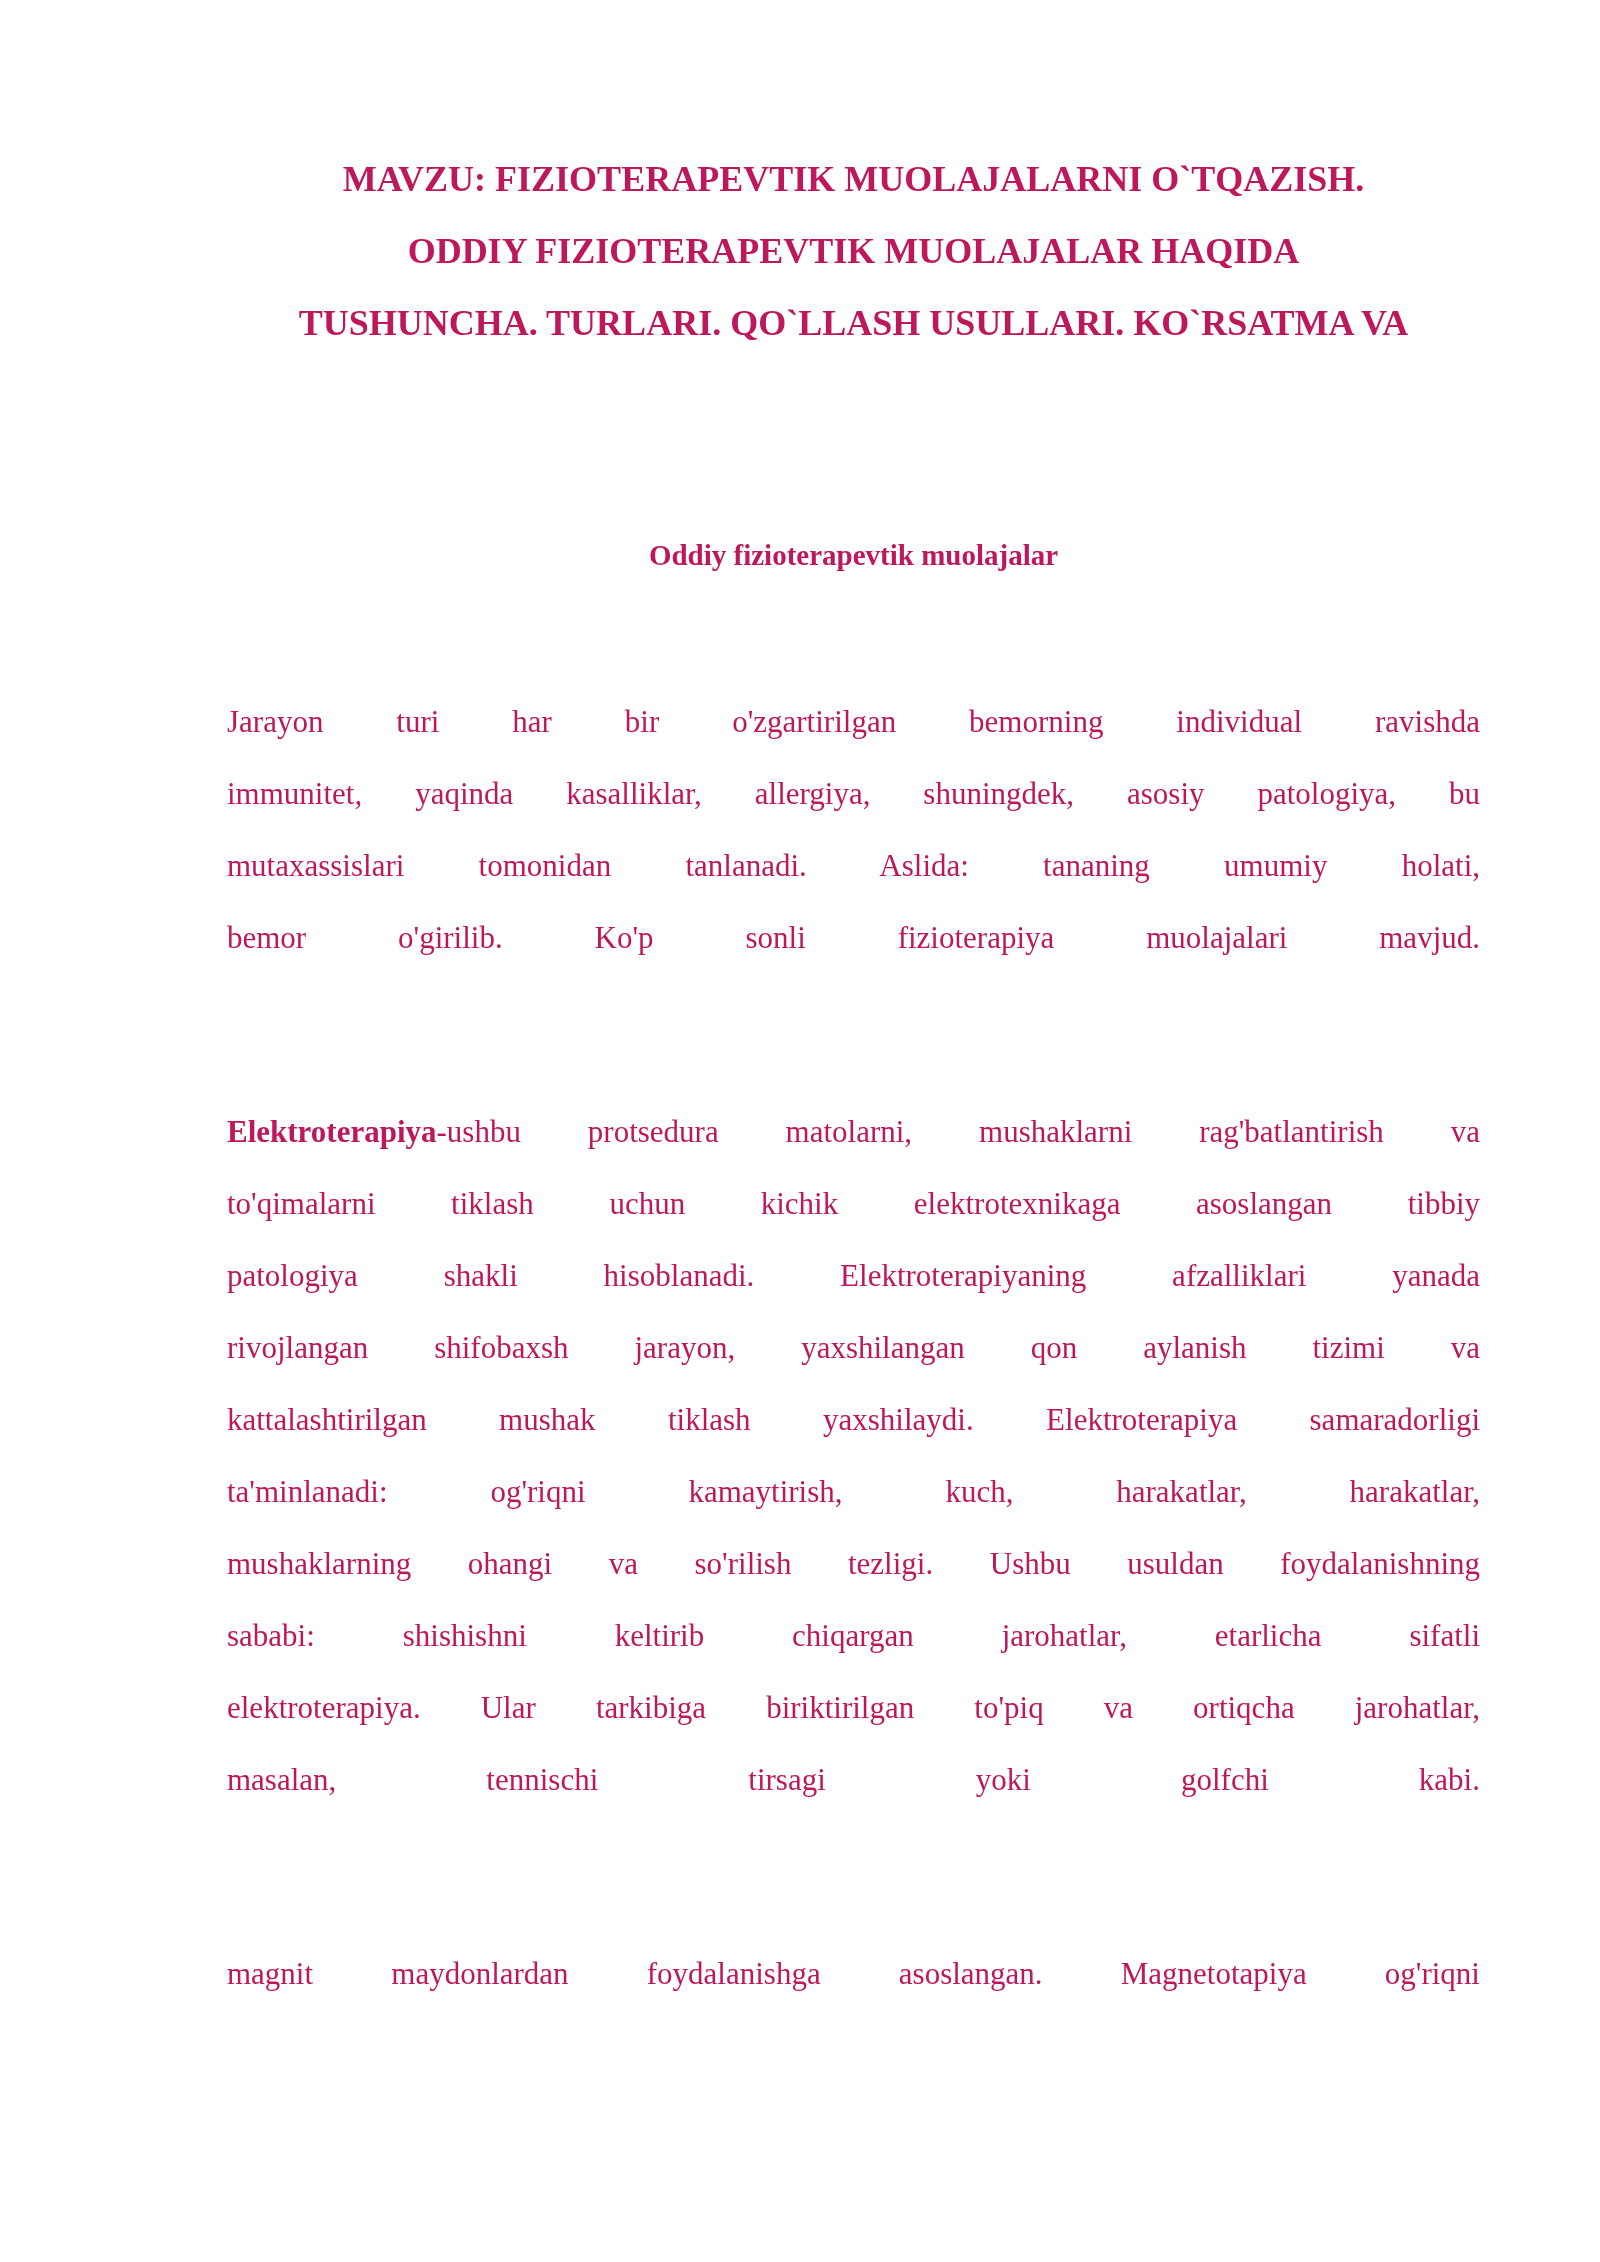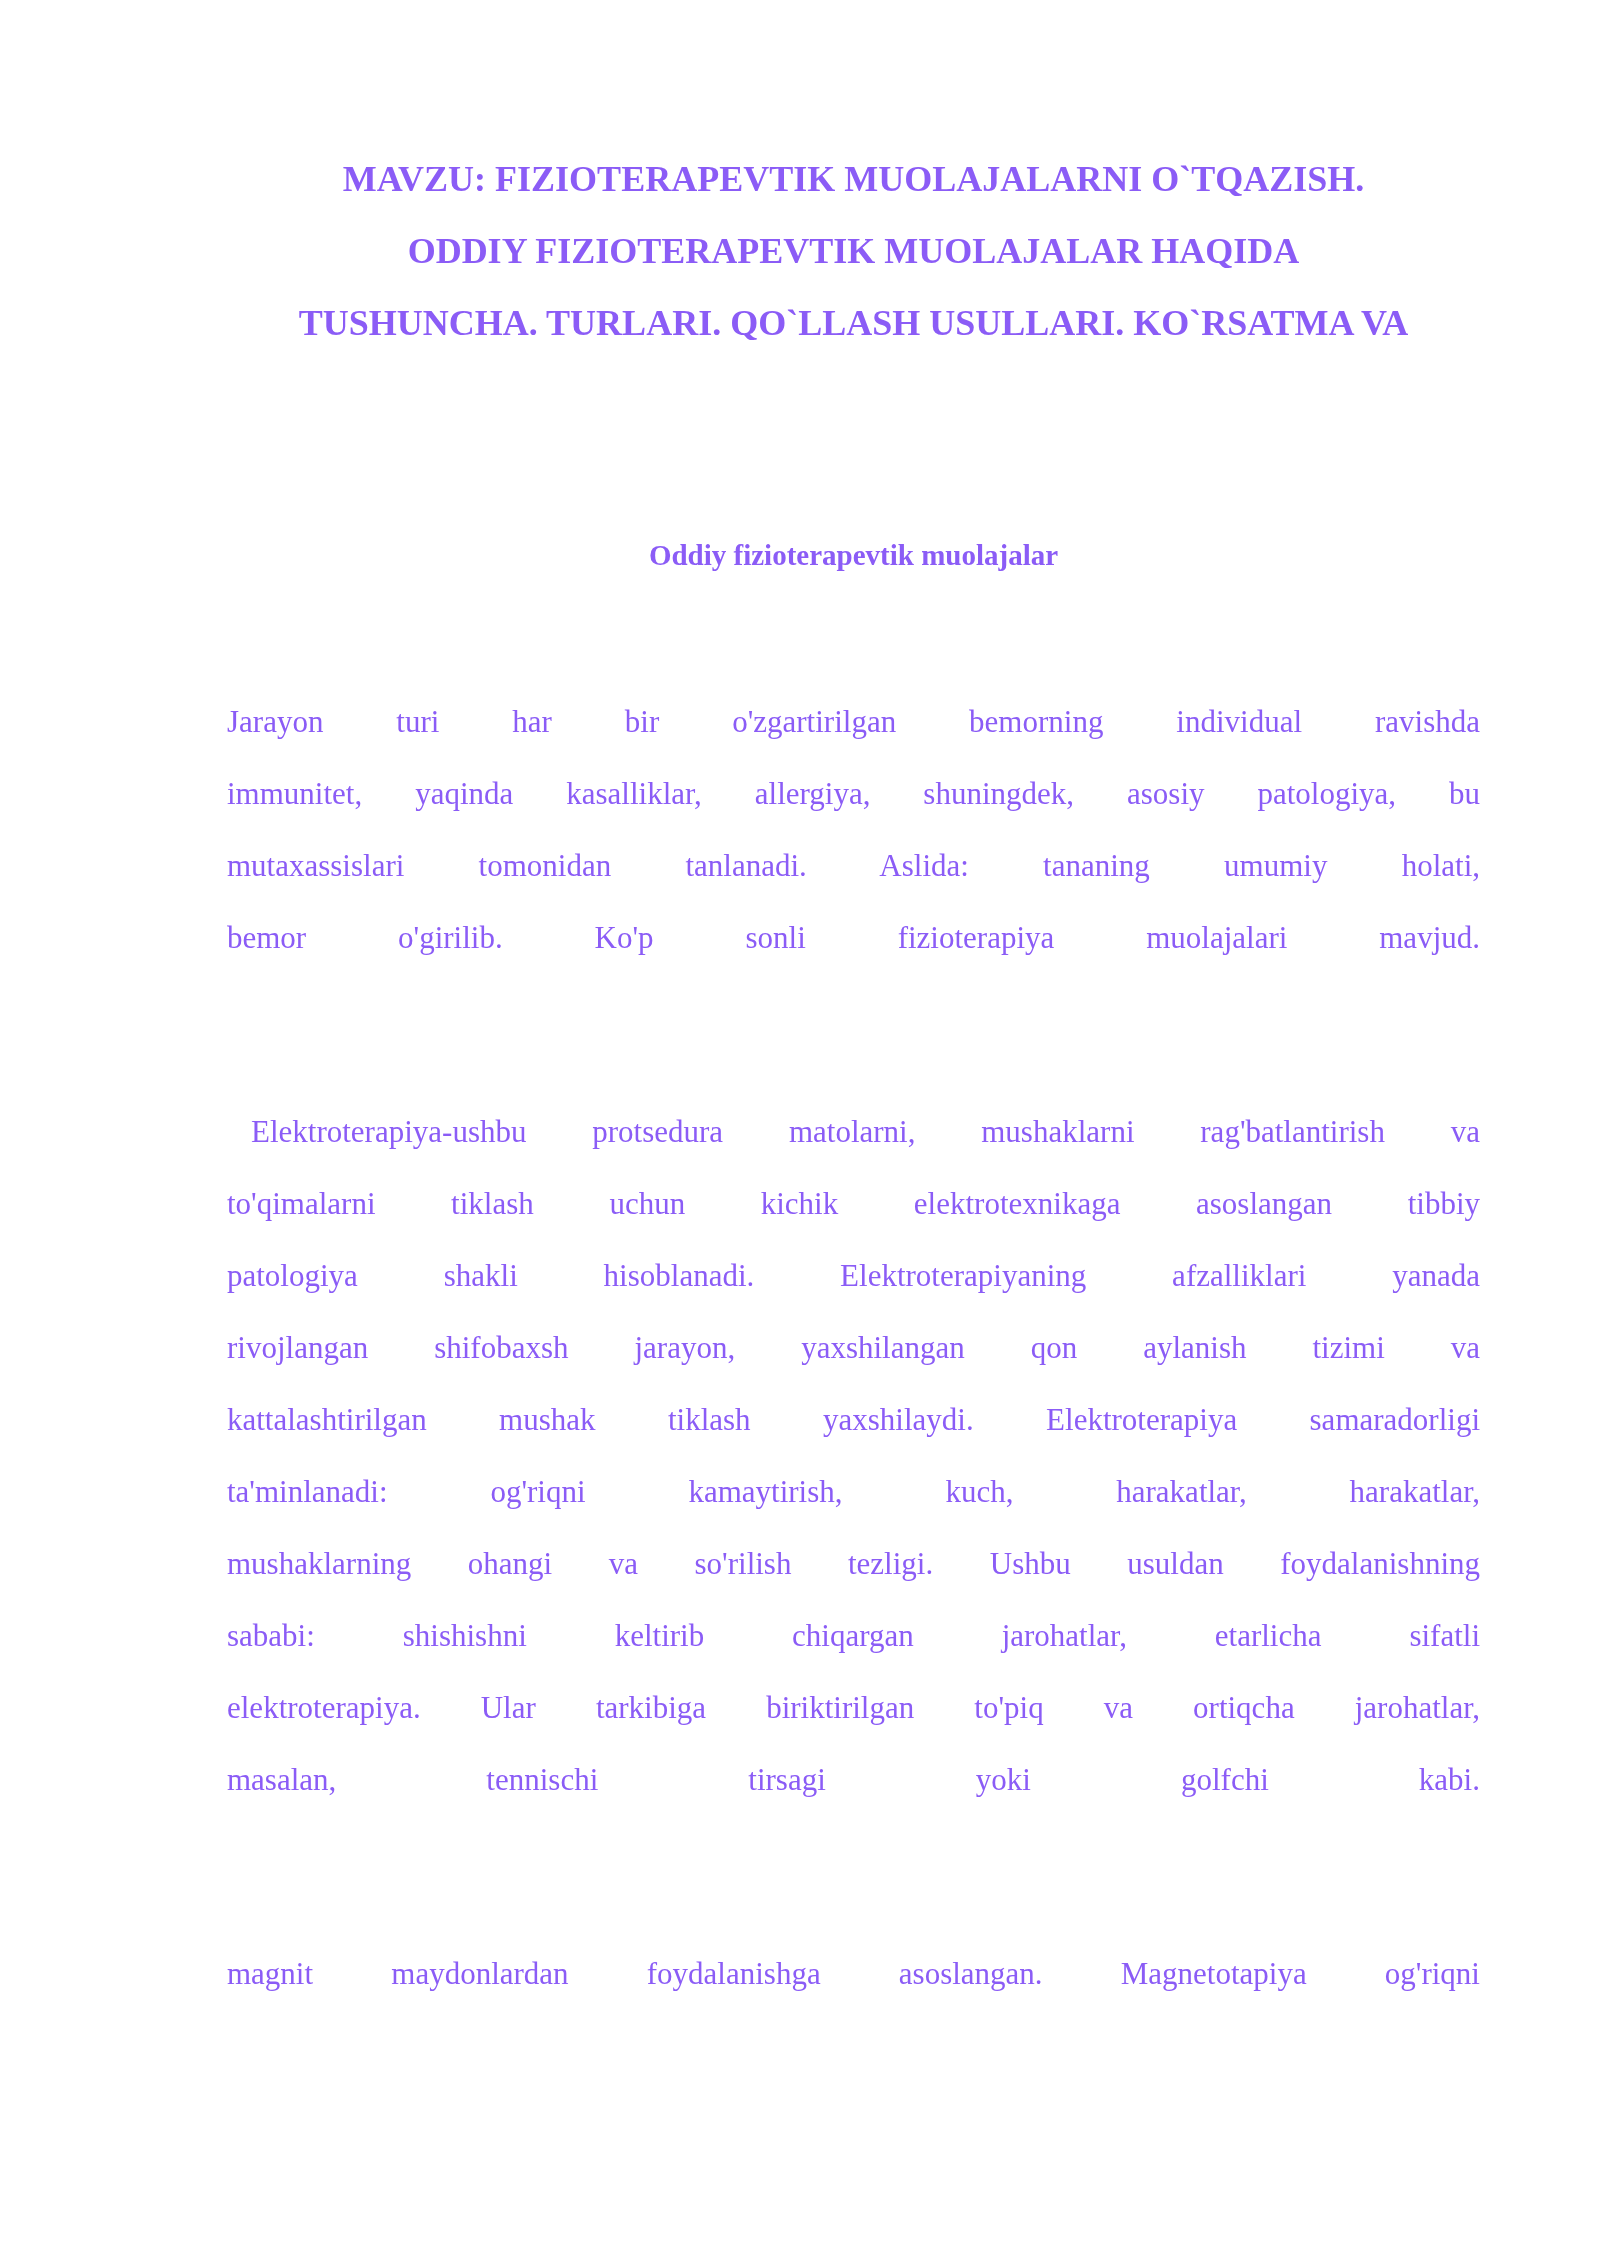--- a/index.html
+++ b/index.html
@@ -6,21 +6,21 @@
     margin: 0;
     padding: 0;
     background: #ffffff;
   }
   .page {
     position: relative;
     width: 1600px;
     height: 2262px;
     box-sizing: border-box;
     background: #ffffff;
-    color: #8b5cf6;
+    color: #be185d;
     font-family: "Liberation Serif", "DejaVu Serif", serif;
     padding: 143px 120px 0 227px;
     overflow: hidden;
   }
   .title {
     font-size: 36px;
     font-weight: bold;
     line-height: 72px;
   }
   .title-line {
@@ -41,22 +41,21 @@
   }
   .paragraph:first-child {
     margin-top: 95px;
   }
   .line {
     text-align: justify;
     text-align-last: justify;
     text-justify: inter-word;
   }
   .line b {
-    font-weight: normal;
-    margin-left: 24px;
+    font-weight: bold;
   }
 </style>
 </head>
 <body>
 
 <div class="page">
   <div class="title" id="title">
       <div class="title-line">MAVZU: FIZIOTERAPEVTIK MUOLAJALARNI O`TQAZISH.</div>
       <div class="title-line">ODDIY FIZIOTERAPEVTIK MUOLAJALAR HAQIDA</div>
       <div class="title-line">TUSHUNCHA. TURLARI. QO`LLASH USULLARI. KO`RSATMA VA</div>

